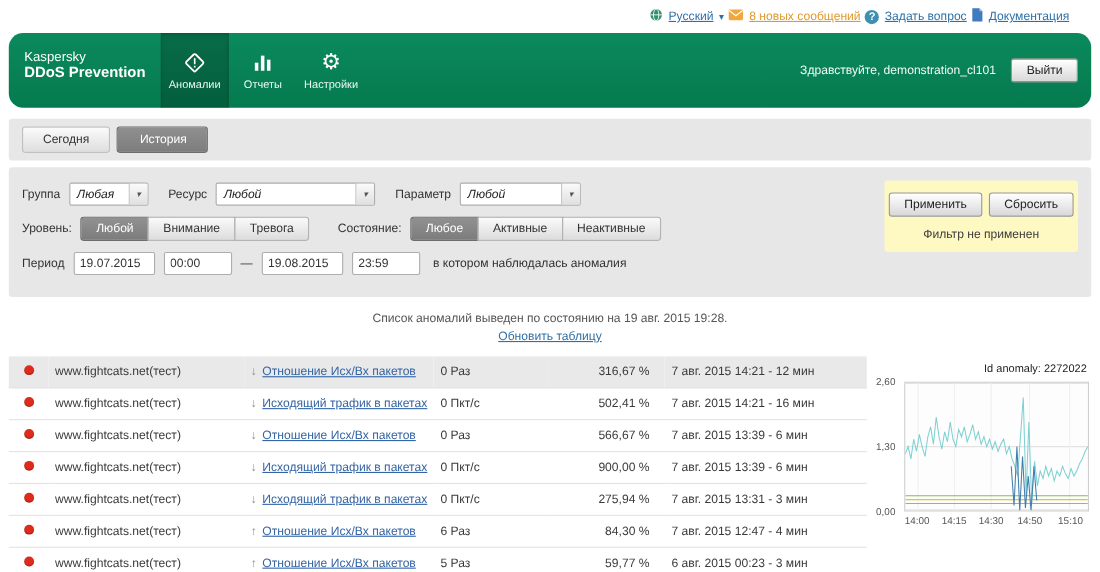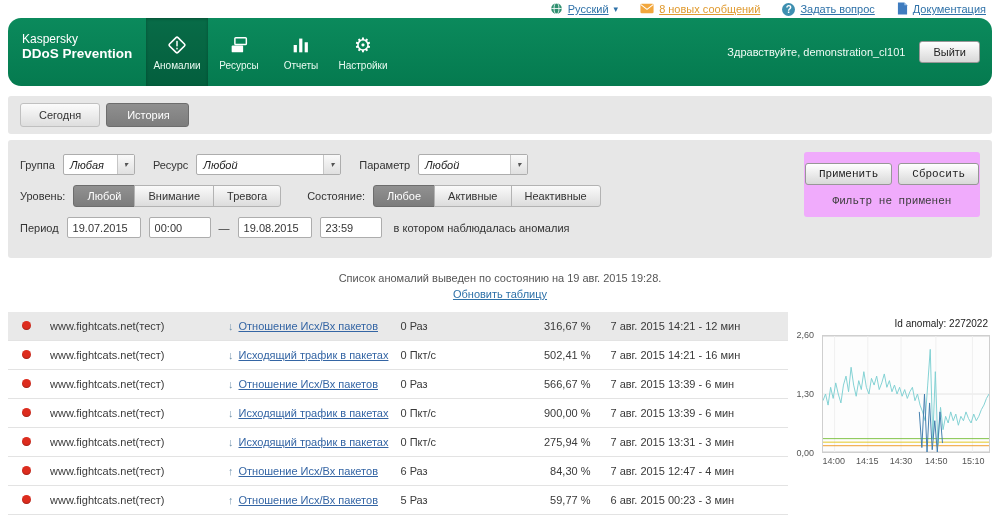--- a/index.html
+++ b/index.html
@@ -1,21 +1,21 @@
 <!DOCTYPE html>
 <html><head>
 <meta charset="utf-8">
 <style>
   * { margin:0; padding:0; box-sizing:border-box; }
   html,body { width:1000px; height:520px; overflow:hidden; background:#fff;
     font-family:"Liberation Sans", sans-serif; font-size:11px; color:#333; }
 
   
-  .topbar { height:18px; display:flex; align-items:center; justify-content:flex-end;
-    gap:22px; padding-right:14px; }
+  .topbar { height:30px; display:flex; align-items:center; justify-content:flex-end;
+    gap:4px; padding-right:28px; }
   .tb-link { display:inline-flex; align-items:center; gap:5px; cursor:pointer; color:#2e71a8; }
   .tb-link .lbl { text-decoration:underline; }
   .tb-link.orange { color:#e09a2f; }
   .tb-link .caret { font-size:9px; text-decoration:none; }
   .q-icon { display:inline-block; width:13px; height:13px; border-radius:50%;
     background:#3e8fb0; color:#fff; font-size:10px; font-weight:bold; text-align:center;
     line-height:13px; }
 
   
   .header { margin:0 8px; height:68px; border-radius:13px;
@@ -63,22 +63,22 @@
   .seg { display:inline-flex; }
   .seg-btn { font-family:inherit; font-size:11px; padding:4px 13px; border:1px solid #b3b3b3;
     background:linear-gradient(#fafafa,#dcdcdc); color:#333; cursor:pointer; margin-left:-1px; }
   .seg-btn:first-child { border-radius:3px 0 0 3px; margin-left:0; }
   .seg-btn:last-child { border-radius:0 3px 3px 0; }
   .seg-btn.active { background:linear-gradient(#919191,#7c7c7c); border-color:#6d6d6d; color:#fff; }
   .inp { height:21px; border:1px solid #adadad; border-radius:2px; background:#fff;
     font-family:inherit; font-size:11px; color:#333; padding:0 5px; }
   .w74 { width:74px; } .w46 { width:62px; }
   .dash { color:#333; }
-  .apply-box { position:absolute; top:12px; right:12px; width:176px; background:#f0abfc;
-    border-radius:3px; padding:11px 8px 10px 8px; text-align:center;font-family:Liberation Mono, monospace; }
+  .apply-box { position:absolute; top:12px; right:12px; width:176px; background:#fef9c3;
+    border-radius:3px; padding:11px 8px 10px 8px; text-align:center; }
   .apply-btns { display:flex; justify-content:center; gap:6px; }
   .apply-status { margin-top:10px; color:#3c3c3c; }
 
   
   .status-line { margin-top:14px; text-align:center; color:#555; }
   .refresh-link { display:inline-block; margin-top:4px; color:#2e71a8;
     text-decoration:underline; cursor:pointer; }
 
   
   .content { display:flex; margin-top:12px; }
@@ -148,29 +148,20 @@
   <nav class="nav">
     <div class="nav-item active">
       <span class="nav-icon">
           <svg width="22" height="22" viewBox="0 0 24 24">
             <rect x="5.5" y="5.5" width="13" height="13" rx="1.5" transform="rotate(45 12 12)" fill="none" stroke="#fff" stroke-width="1.8"></rect>
             <rect x="11.2" y="7.5" width="1.6" height="6" fill="#fff"></rect>
             <rect x="11.2" y="15" width="1.6" height="1.8" fill="#fff"></rect>
           </svg>
         </span>
       <span class="nav-label">Аномалии</span>
-    </div>
-    <div class="nav-item">
-      <span class="nav-icon">
-          <svg width="22" height="22" viewBox="0 0 24 24">
-            <rect x="7.5" y="4" width="12.5" height="7.5" rx="1" fill="none" stroke="#fff" stroke-width="1.6"></rect>
-            <rect x="4" y="12.5" width="12.5" height="7.5" rx="1" fill="#fff"></rect>
-          </svg>
-        </span>
-      <span class="nav-label">Ресурсы</span>
     </div>
     <div class="nav-item">
       <span class="nav-icon">
           <svg width="22" height="22" viewBox="0 0 24 24">
             <rect x="4" y="12" width="3.5" height="8" fill="#fff"></rect>
             <rect x="10" y="5" width="3.5" height="15" fill="#fff"></rect>
             <rect x="16" y="9" width="3.5" height="11" fill="#fff"></rect>
           </svg>
         </span>
       <span class="nav-label">Отчеты</span>

